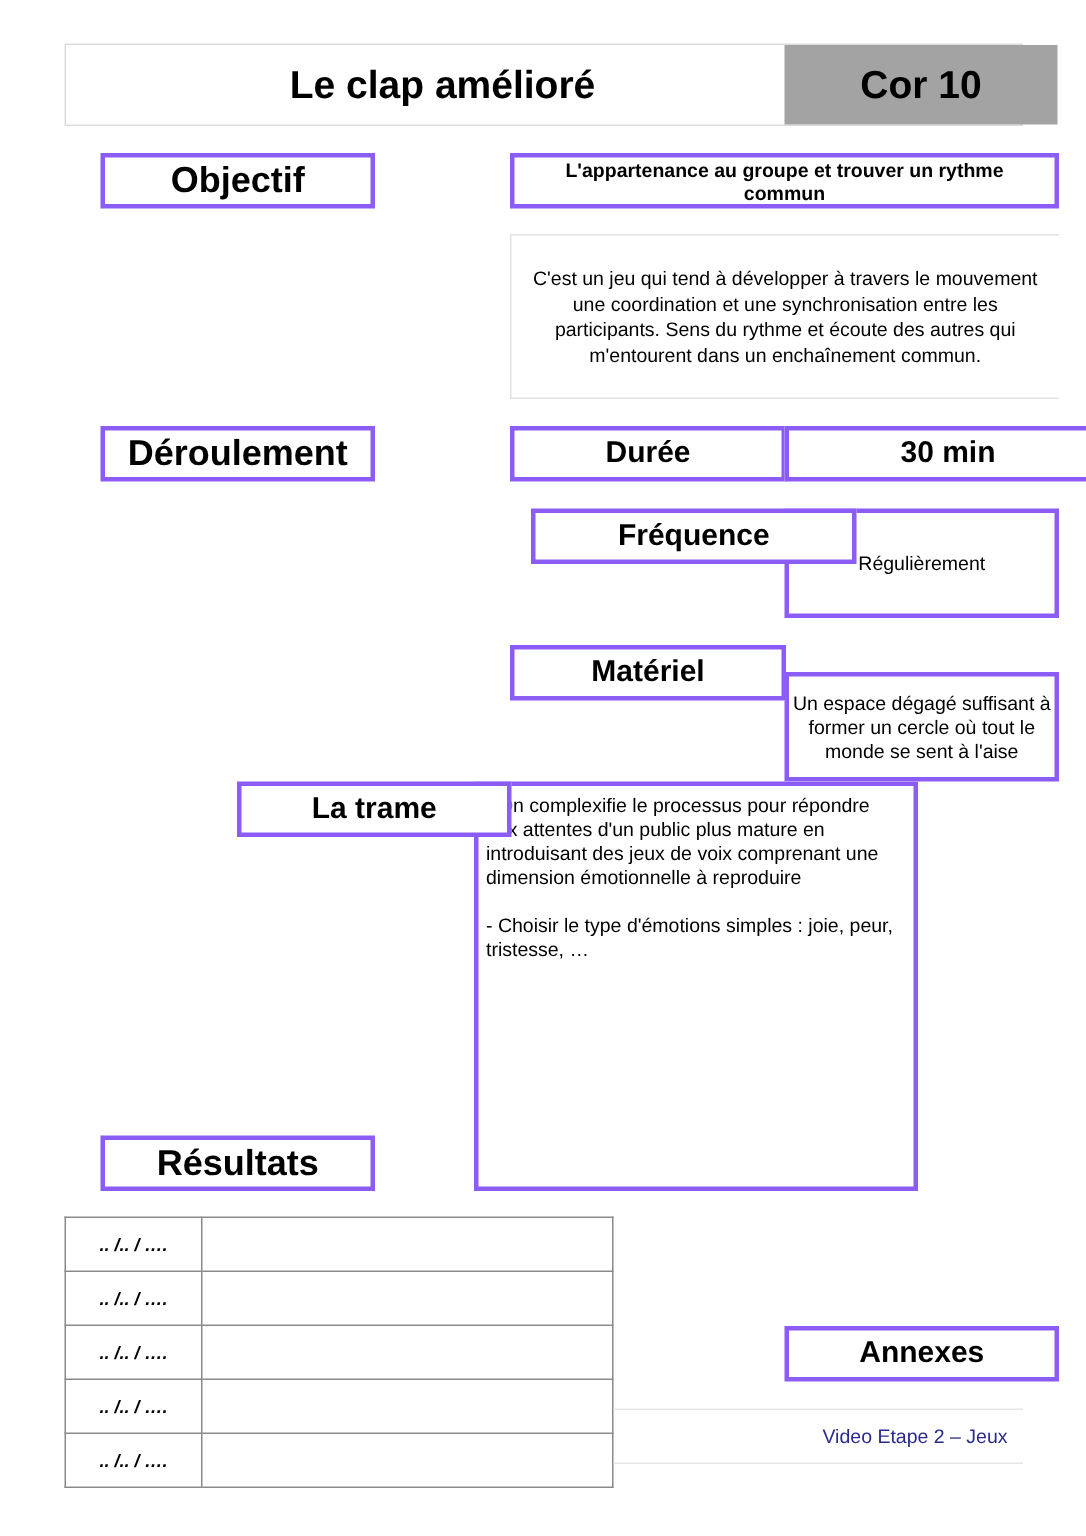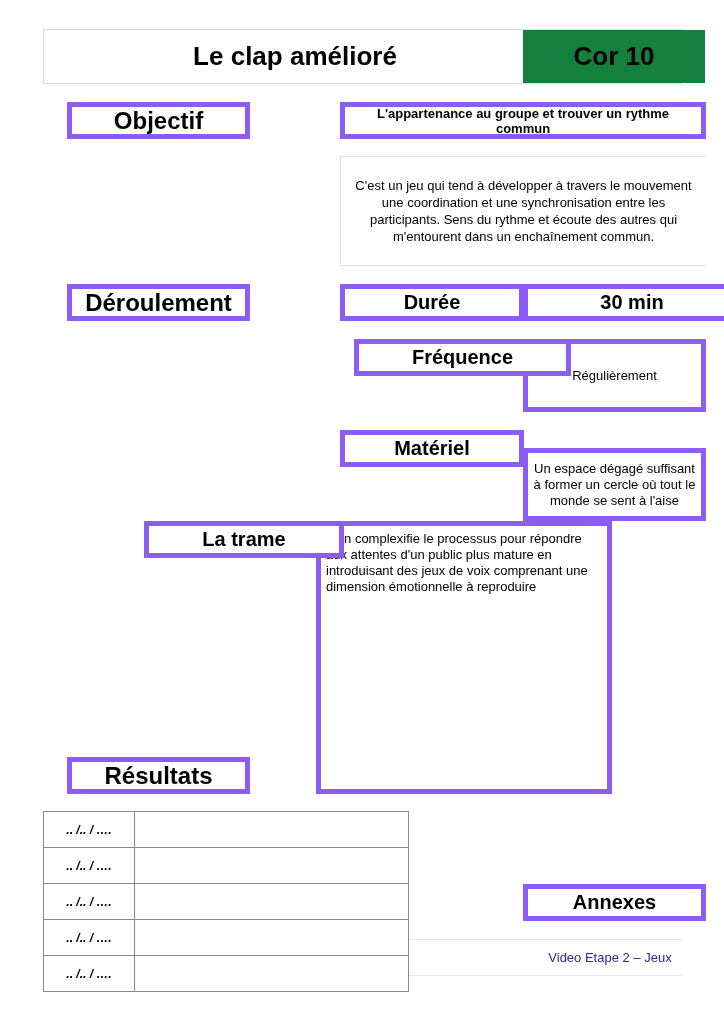--- a/index.html
+++ b/index.html
@@ -1,19 +1,19 @@
 <!DOCTYPE html>
 <html><head>
   <meta charset="utf-8">
   <style>
     html, body { margin: 0; padding: 0; background: #ffffff; }
     body { width: 724px; height: 1024px; position: relative; overflow: hidden;
            font-family: "Liberation Sans", sans-serif; color: #000; }
     .abs { position: absolute; box-sizing: border-box; }
-    .box { border: 5px solid #8b5cf6; background: #fff; }
+    .box { border: 3px solid #8b5cf6; background: #fff; }
     .center { display: flex; align-items: center; justify-content: center; text-align: center; margin-left: 24px; }
     .h-big { font-weight: bold; font-size: 24px; }
     .h-mid { font-weight: bold; font-size: 20px; }
 
     
     #header { left: 43px; top: 29px; width: 639px; height: 55px; border: 1px solid #dcdcdc; }
     #title { left: 43px; top: 29px; width: 456px; height: 55px; font-size: 26px; font-weight: bold; }
     #code { left: 499px; top: 30px; width: 182px; height: 53px; background: #99ff66; font-size: 26px; font-weight: bold; }
 
     
@@ -31,21 +31,21 @@
 
     
     #freq-label { left: 330px; top: 339px; width: 217px; height: 37px; }
     #freq-value { left: 499px; top: 339px; width: 183px; height: 73px; font-size: 13px; }
 
     
     #mat-label { left: 316px; top: 430px; width: 184px; height: 37px; }
     #mat-value { left: 499px; top: 448px; width: 183px; height: 73px; font-size: 13px; line-height: 16px; padding: 0 2px; }
 
     
-    #trame-label { left: 120px; top: 521px; width: 200px; height: 37px; }
+    #trame-label { left: 134px; top: 521px; width: 183px; height: 37px; }
     #trame-content { left: 316px; top: 521px; width: 296px; height: 273px; font-size: 13px; line-height: 16px; padding: 5px 5px; text-align: left; }
     #trame-content p { margin: 0 0 16px 0; }
 
     
     #results-table { left: 43px; top: 811px; width: 366px; border-collapse: collapse; }
     #results-table td { border: 1px solid #8a8a8a; height: 36px; padding: 0; box-sizing: border-box; }
     #results-table td.date { width: 91px; text-align: center; font-weight: bold; font-style: italic; font-size: 12px; }
 
     
     #annexes-label { left: 499px; top: 884px; width: 183px; height: 37px; }
@@ -53,38 +53,39 @@
     
     #footer-line-top { left: 409px; top: 939px; width: 273px; height: 1px; background: #e6e6e6; }
     #footer-line-bottom { left: 409px; top: 975px; width: 273px; height: 1px; background: #e6e6e6; }
     #footer-link { left: 409px; top: 940px; width: 354px; height: 35px; color: #2a2a8e; font-size: 13px; }
   </style>
 </head>
 <body>
 
 <div id="header" class="abs"></div>
 <div id="title" class="abs center">Le clap amélioré</div>
-<div id="code" class="abs center" style="background: #15803d;">Cor 10</div>
+<div id="code" class="abs center" style="background: #a3a3a3;">Cor 10</div>
 
 <div id="objectif-label" class="abs box center h-big">Objectif</div>
 <div id="objectif-title" class="abs box center">L'appartenance au groupe et trouver un rythme commun</div>
 <div id="objectif-desc" class="abs center">C'est un jeu qui tend à développer à travers le mouvement une coordination et une synchronisation entre les participants. Sens du rythme et écoute des autres qui m'entourent dans un enchaînement commun.</div>
 
 <div id="deroulement-label" class="abs box center h-big">Déroulement</div>
 <div id="duree-label" class="abs box center h-mid">Durée</div>
 <div id="duree-value" class="abs box center h-mid">30 min</div>
 
 <div id="freq-value" class="abs box center">Régulièrement</div>
 <div id="freq-label" class="abs box center h-mid">Fréquence</div>
 
 <div id="mat-value" class="abs box center">Un espace dégagé suffisant à former un cercle  où tout le monde se sent à l'aise</div>
 <div id="mat-label" class="abs box center h-mid">Matériel</div>
 
 <div id="trame-content" class="abs box">
   <p>- On complexifie le processus pour répondre aux attentes d'un public plus mature en introduisant des jeux de voix comprenant une dimension émotionnelle à reproduire</p>
+  <p>- Choisir le type d'émotions simples : joie, peur, tristesse, …</p>
 </div>
 <div id="trame-label" class="abs box center h-mid">La trame</div>
 
 <div id="resultats-label" class="abs box center h-big">Résultats</div>
 <table id="results-table" class="abs">
   <tbody>
       <tr>
     <td class="date">.. /.. / ….</td>
     <td></td>
   </tr>

